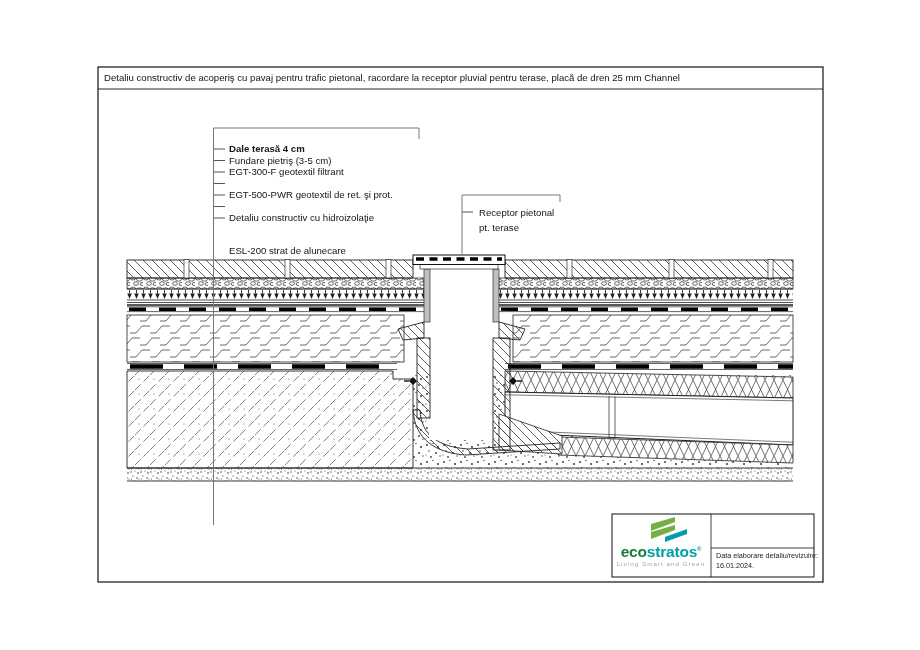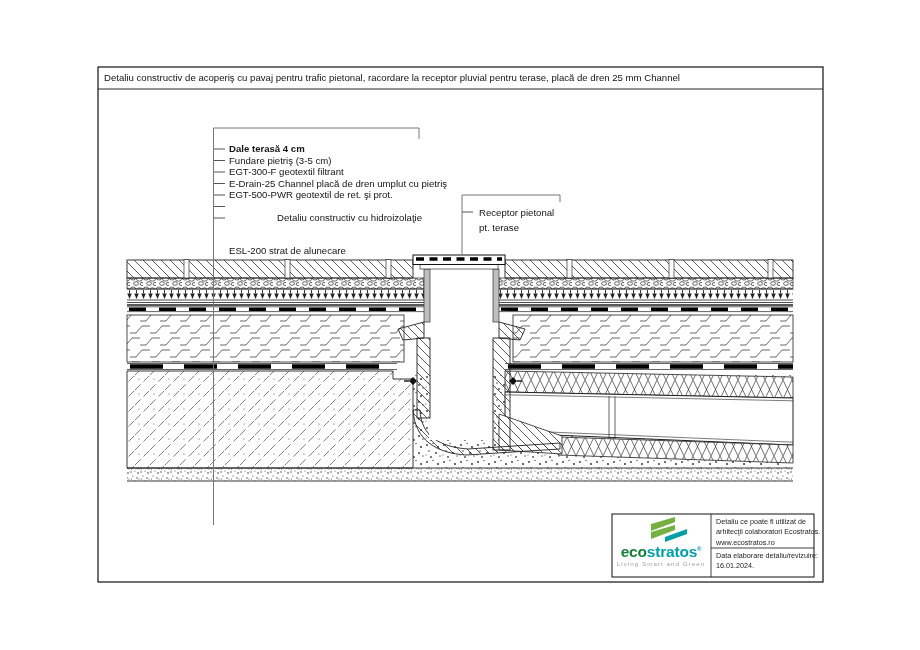--- a/index.html
+++ b/index.html
@@ -203,35 +203,29 @@
       <line x1="711" y1="514" x2="711" y2="577" stroke-width="0.8"></line>
       <line x1="711" y1="548" x2="814" y2="548" stroke-width="0.8"></line>
     </g>
   </svg>
 
   <div class="t" style="left:104px;top:72px;">Detaliu constructiv de acoperiş cu pavaj pentru trafic pietonal, racordare la receptor pluvial pentru terase, placă de dren 25 mm Channel</div>
 
   <div class="t callout" style="left:229px;top:143px;font-weight:bold;">Dale terasă 4 cm</div>
   <div class="t callout" style="left:229px;top:154.5px;">Fundare pietriş (3-5 cm)</div>
   <div class="t callout" style="left:229px;top:166px;">EGT-300-F geotextil filtrant</div>
-  <div class="t callout" style="left:229px;top:177.5px;">E-Drain-25 Channel placă de dren umplut cu pietriş</div>
   <div class="t callout" style="left:229px;top:189px;">EGT-500-PWR geotextil de ret. şi prot.</div>
   <div class="t callout" style="left:229px;top:200.5px;margin-top:44px;">ESL-200 strat de alunecare</div>
-  <div class="t callout" style="left:229px;top:212px;margin-left:48px;">Detaliu constructiv cu hidroizolaţie</div>
+  <div class="t callout" style="left:229px;top:212px;">Detaliu constructiv cu hidroizolaţie</div>
 
   <div class="t rec" style="left:479px;top:205px;">
     <div>Receptor pietonal</div>
     <div>pt. terase</div>
   </div>
 
-  <div class="t stamp-small" style="left:716px;top:517px;">
-    <div>Detaliu ce poate fi utilizat de</div>
-    <div>arhitecţii colaboratori Ecostratos.</div>
-    <div>www.ecostratos.ro</div>
-  </div>
 
   <div class="t stamp-small" style="left:716px;top:551px;">
     <div>Data elaborare detaliu/revizuire:</div>
     <div>16.01.2024.</div>
   </div>
 
   <svg style="left:649px;top:516px;" width="40" height="26" viewBox="0 0 40 26">
     <path d="M2,8 L26,1 L26,6 L2,15 Z" fill="#76b043"></path>
     <path d="M2,16 L26,9 L26,14 L2,23 Z" fill="#76b043"></path>
     <path d="M16,21 L38,13 L38,18 L16,26 Z" fill="#009fa6"></path>

